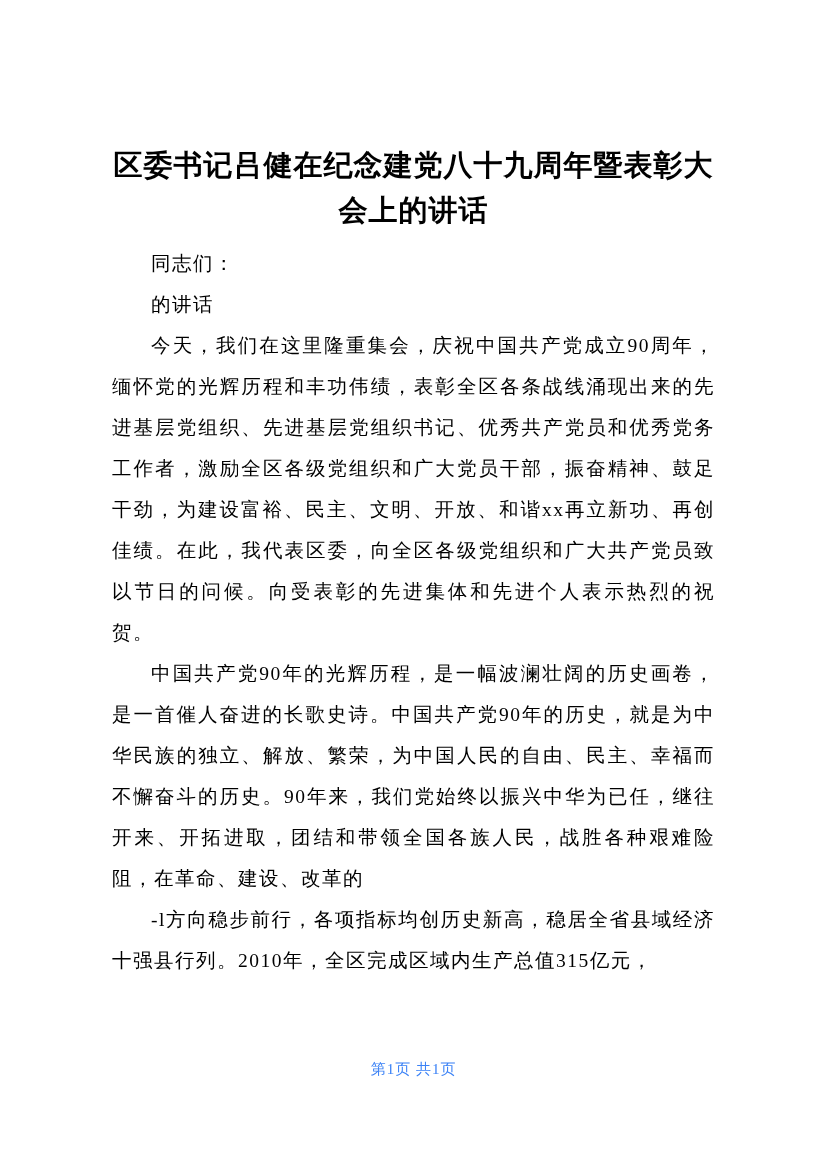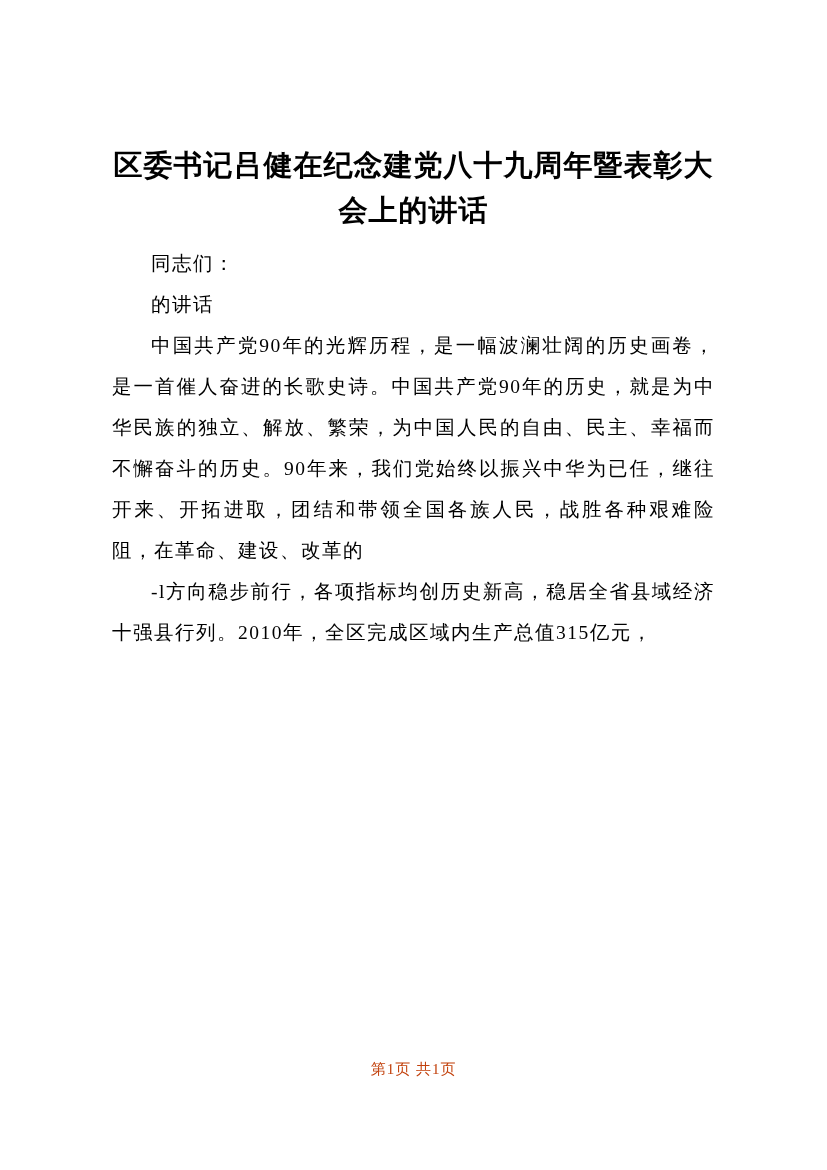--- a/index.html
+++ b/index.html
@@ -40,32 +40,33 @@
   }
   .page-footer {
     position: absolute;
     left: 0;
     right: 0;
     bottom: 66px;
     text-align: center;
     font-family: "Liberation Serif", serif;
     font-size: 15px;
     letter-spacing: 1px;
-    color: #c2410c;
+    color: #3b82f6;
   }
 </style>
 </head>
 <body>
 
 <div class="page">
 
   <h1 class="doc-title">区委书记吕健在纪念建党八十九周年暨表彰大会上的讲话</h1>
 
   <div class="doc-body">
     <p class="para">同志们：</p>
     <p class="para">的讲话</p>
+    <p class="para">今天，我们在这里隆重集会，庆祝中国共产党成立90周年，缅怀党的光辉历程和丰功伟绩，表彰全区各条战线涌现出来的先进基层党组织、先进基层党组织书记、优秀共产党员和优秀党务工作者，激励全区各级党组织和广大党员干部，振奋精神、鼓足干劲，为建设富裕、民主、文明、开放、和谐xx再立新功、再创佳绩。在此，我代表区委，向全区各级党组织和广大共产党员致以节日的问候。向受表彰的先进集体和先进个人表示热烈的祝贺。</p>
     <p class="para">中国共产党90年的光辉历程，是一幅波澜壮阔的历史画卷，是一首催人奋进的长歌史诗。中国共产党90年的历史，就是为中华民族的独立、解放、繁荣，为中国人民的自由、民主、幸福而不懈奋斗的历史。90年来，我们党始终以振兴中华为已任，继往开来、开拓进取，团结和带领全国各族人民，战胜各种艰难险阻，在革命、建设、改革的</p>
     <p class="para">-l方向稳步前行，各项指标均创历史新高，稳居全省县域经济十强县行列。2010年，全区完成区域内生产总值315亿元，</p>
   </div>
 
   <div class="page-footer">第1页 共1页</div>
 
 </div>
 
 </body></html>

